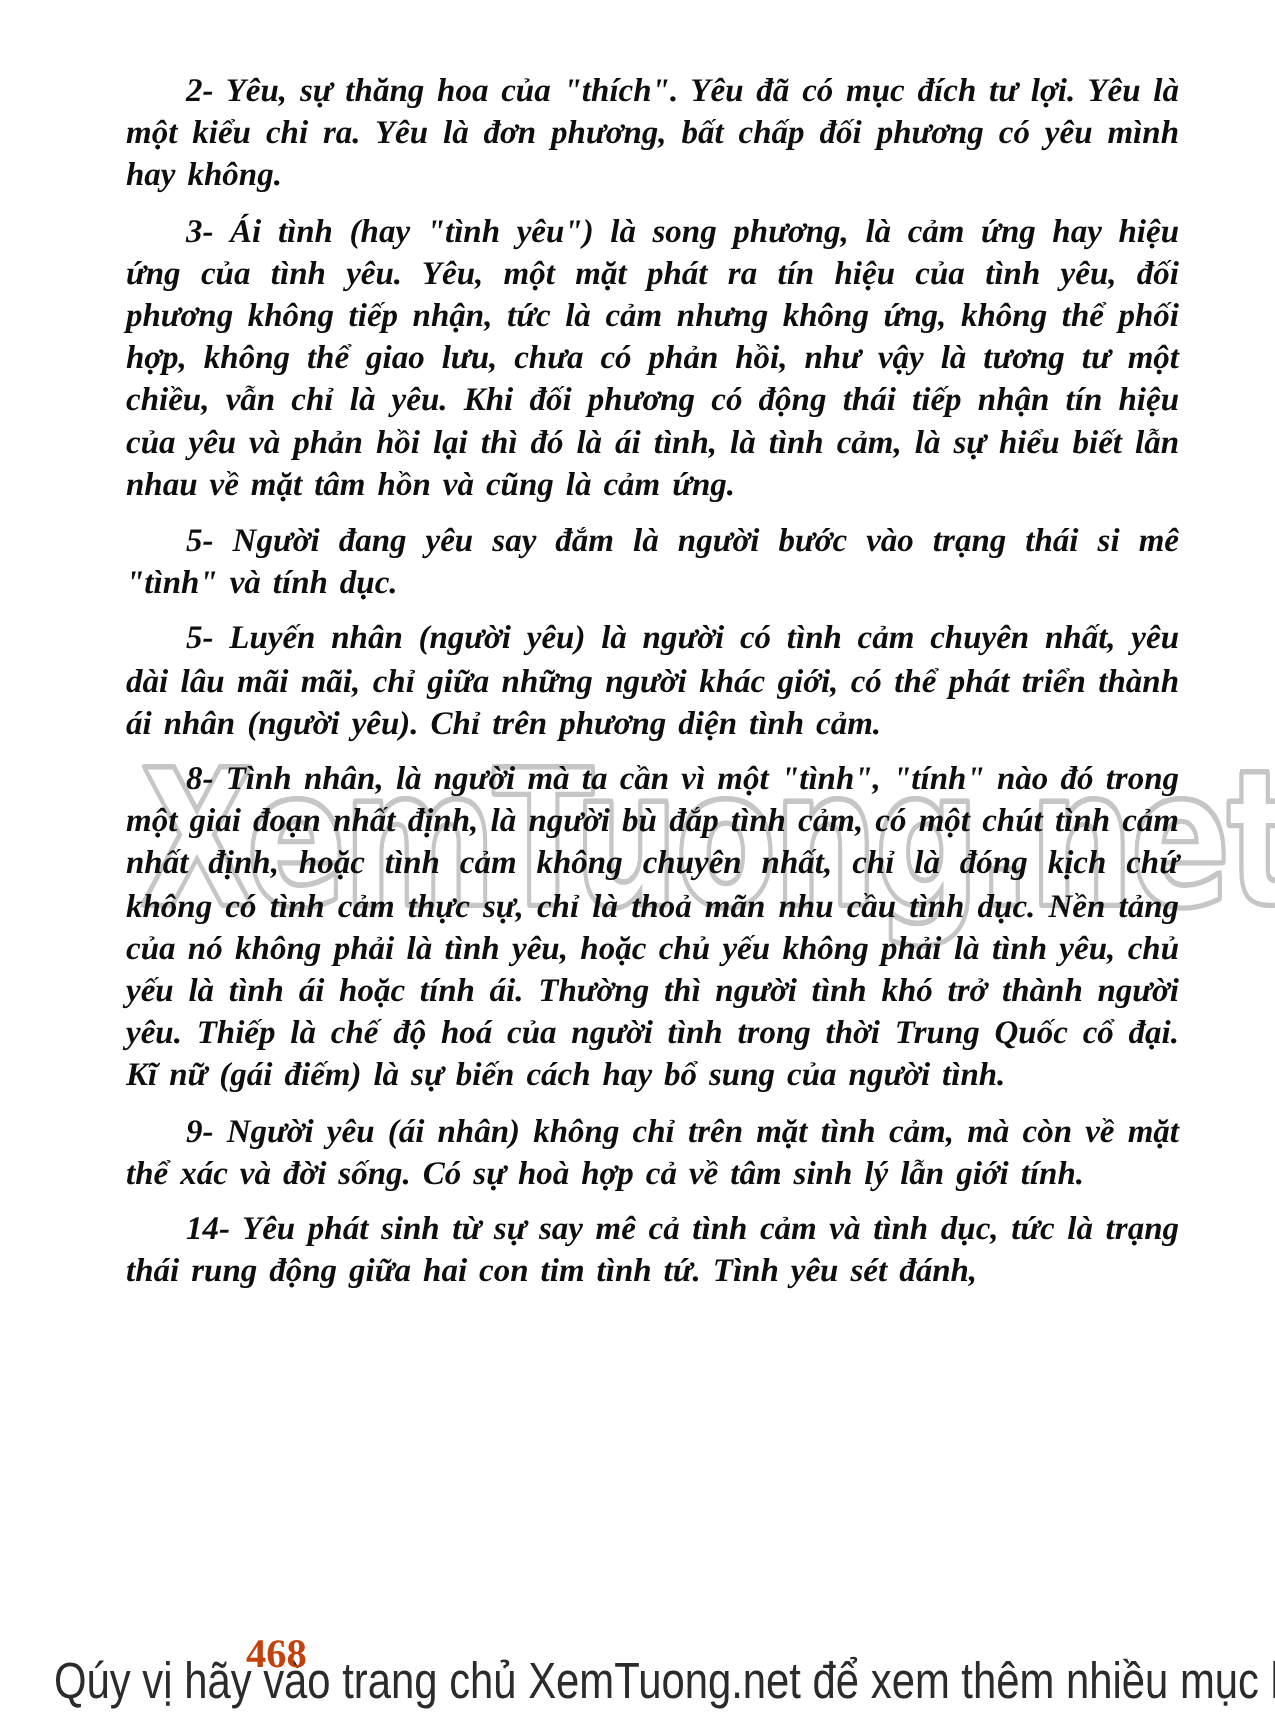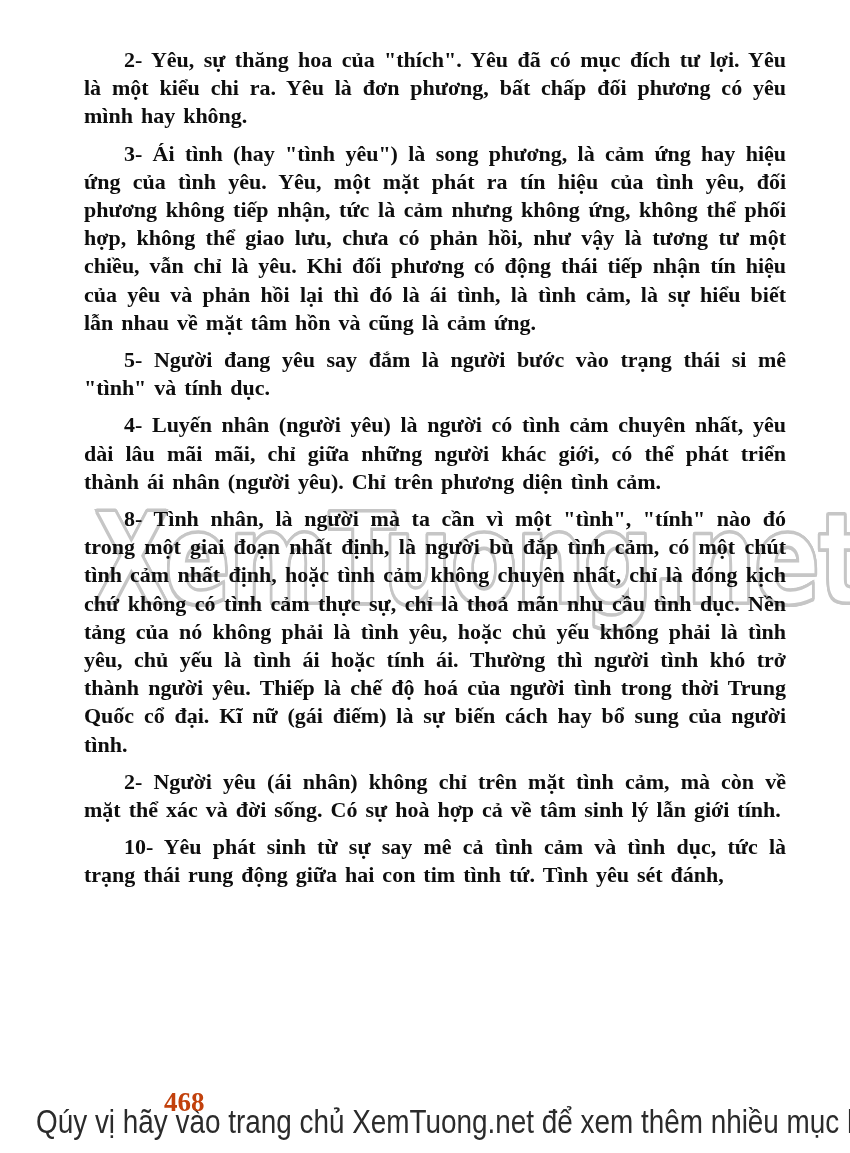--- a/index.html
+++ b/index.html
@@ -20,20 +20,21 @@
     left: 84px;
     width: 702px;
     z-index: 2;
     font-family: "Liberation Serif", serif;
     font-weight: 600;
     font-size: 22px;
     line-height: 28.2px;
     color: #0e0e0e;
     text-align: justify;
     word-spacing: 2.5px;
+    font-style: italic;
   }
   .text-block p {
     margin: 0 0 9px 0;
     text-indent: 40px;
   }
   .watermark {
     position: absolute;
     top: 494px;
     left: 0;
     width: 850px;
@@ -84,23 +85,23 @@
 <body>
 
 <div class="page">
 
   <div class="watermark">XemTuong.net</div>
 
   <div class="text-block">
     <p>2- Yêu, sự thăng hoa của "thích". Yêu đã có mục đích tư lợi. Yêu là một kiểu chi ra. Yêu là đơn phương, bất chấp đối phương có yêu mình hay không.</p>
     <p>3- Ái tình (hay "tình yêu") là song phương, là cảm ứng hay hiệu ứng của tình yêu. Yêu, một mặt phát ra tín hiệu của tình yêu, đối phương không tiếp nhận, tức là cảm nhưng không ứng, không thể phối hợp, không thể giao lưu, chưa có phản hồi, như vậy là tương tư một chiều, vẫn chỉ là yêu. Khi đối phương có động thái tiếp nhận tín hiệu của yêu và phản hồi lại thì đó là ái tình, là tình cảm, là sự hiểu biết lẫn nhau về mặt tâm hồn và cũng là cảm ứng.</p>
     <p>5- Người đang yêu say đắm là người bước vào trạng thái si mê "tình" và tính dục.</p>
-    <p>4- Luyến nhân (người yêu) là người có tình cảm chuyên nhất, yêu dài lâu mãi mãi, chỉ giữa những người khác giới, có thể phát triển thành ái nhân (người yêu). Chỉ trên phương diện tình cảm.</p>
+    <p>5- Luyến nhân (người yêu) là người có tình cảm chuyên nhất, yêu dài lâu mãi mãi, chỉ giữa những người khác giới, có thể phát triển thành ái nhân (người yêu). Chỉ trên phương diện tình cảm.</p>
     <p>8- Tình nhân, là người mà ta cần vì một "tình", "tính" nào đó trong một giai đoạn nhất định, là người bù đắp tình cảm, có một chút tình cảm nhất định, hoặc tình cảm không chuyên nhất, chỉ là đóng kịch chứ không có tình cảm thực sự, chỉ là thoả mãn nhu cầu tình dục. Nền tảng của nó không phải là tình yêu, hoặc chủ yếu không phải là tình yêu, chủ yếu là tình ái hoặc tính ái. Thường thì người tình khó trở thành người yêu. Thiếp là chế độ hoá của người tình trong thời Trung Quốc cổ đại. Kĩ nữ (gái điếm) là sự biến cách hay bổ sung của người tình.</p>
-    <p>2- Người yêu (ái nhân) không chỉ trên mặt tình cảm, mà còn về mặt thể xác và đời sống. Có sự hoà hợp cả về tâm sinh lý lẫn giới tính.</p>
-    <p>10- Yêu phát sinh từ sự say mê cả tình cảm và tình dục, tức là trạng thái rung động giữa hai con tim tình tứ. Tình yêu sét đánh,</p>
+    <p>9- Người yêu (ái nhân) không chỉ trên mặt tình cảm, mà còn về mặt thể xác và đời sống. Có sự hoà hợp cả về tâm sinh lý lẫn giới tính.</p>
+    <p>14- Yêu phát sinh từ sự say mê cả tình cảm và tình dục, tức là trạng thái rung động giữa hai con tim tình tứ. Tình yêu sét đánh,</p>
   </div>
 
   <div class="page-number">468</div>
 
   <div class="footer-line">Qúy vị hãy vào trang chủ XemTuong.net để xem thêm nhiều mục hay khác</div>
 
 </div>
 
 </body></html>

